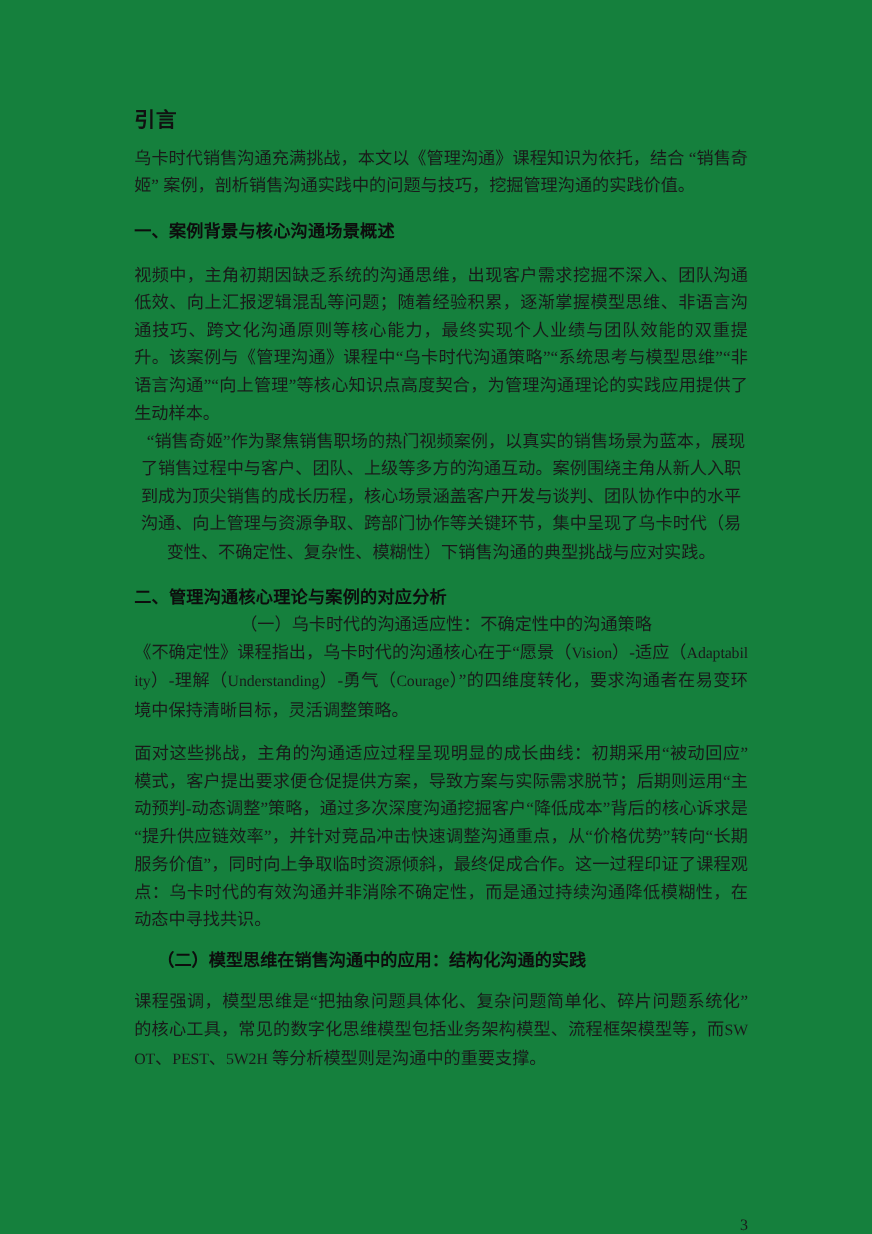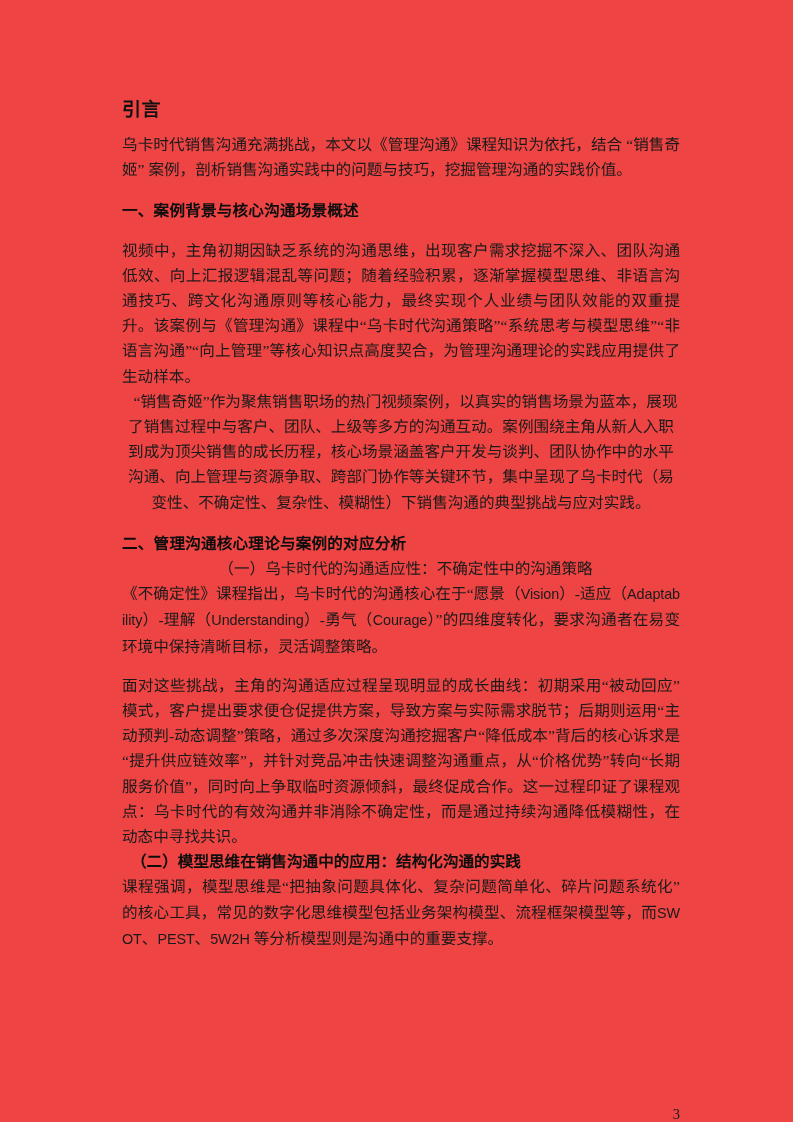--- a/index.html
+++ b/index.html
@@ -17,21 +17,21 @@
     color: #1a1a1a;
     -webkit-font-smoothing: antialiased;
   }
 
   .page {
     position: absolute;
     top: 0;
     left: 0;
     width: 793px;
     height: 1122px;
-    background: #ef4444;
+    background: #15803d;
   }
 
   .content {
     position: absolute;
     left: 122px;
     top: 96px;
     width: 558px;
   }
 
   
@@ -72,34 +72,34 @@
     font-size: 15.6px;
     line-height: 25.2px;
     font-weight: normal;
     margin: 0;
     color: #1a1a1a;
   }
   .h-sub-bold {
     font-size: 15.6px;
     line-height: 25.2px;
     font-weight: bold;
-    margin: 0;
+    margin: 12px;
     color: #0d0d0d;
     text-indent: 9px;
   }
 
   
   .lead-space {
     text-indent: 9px;
     text-align: center;
   }
 
   
   .latin {
-    font-family: Liberation Sans, sans-serif;
+    font-family: Liberation Serif, serif;
     font-size: 14.4px;
     letter-spacing: -0.1px;
   }
 
   
   .page-number {
     position: absolute;
     left: 0;
     top: 1008px;
     width: 558px;

